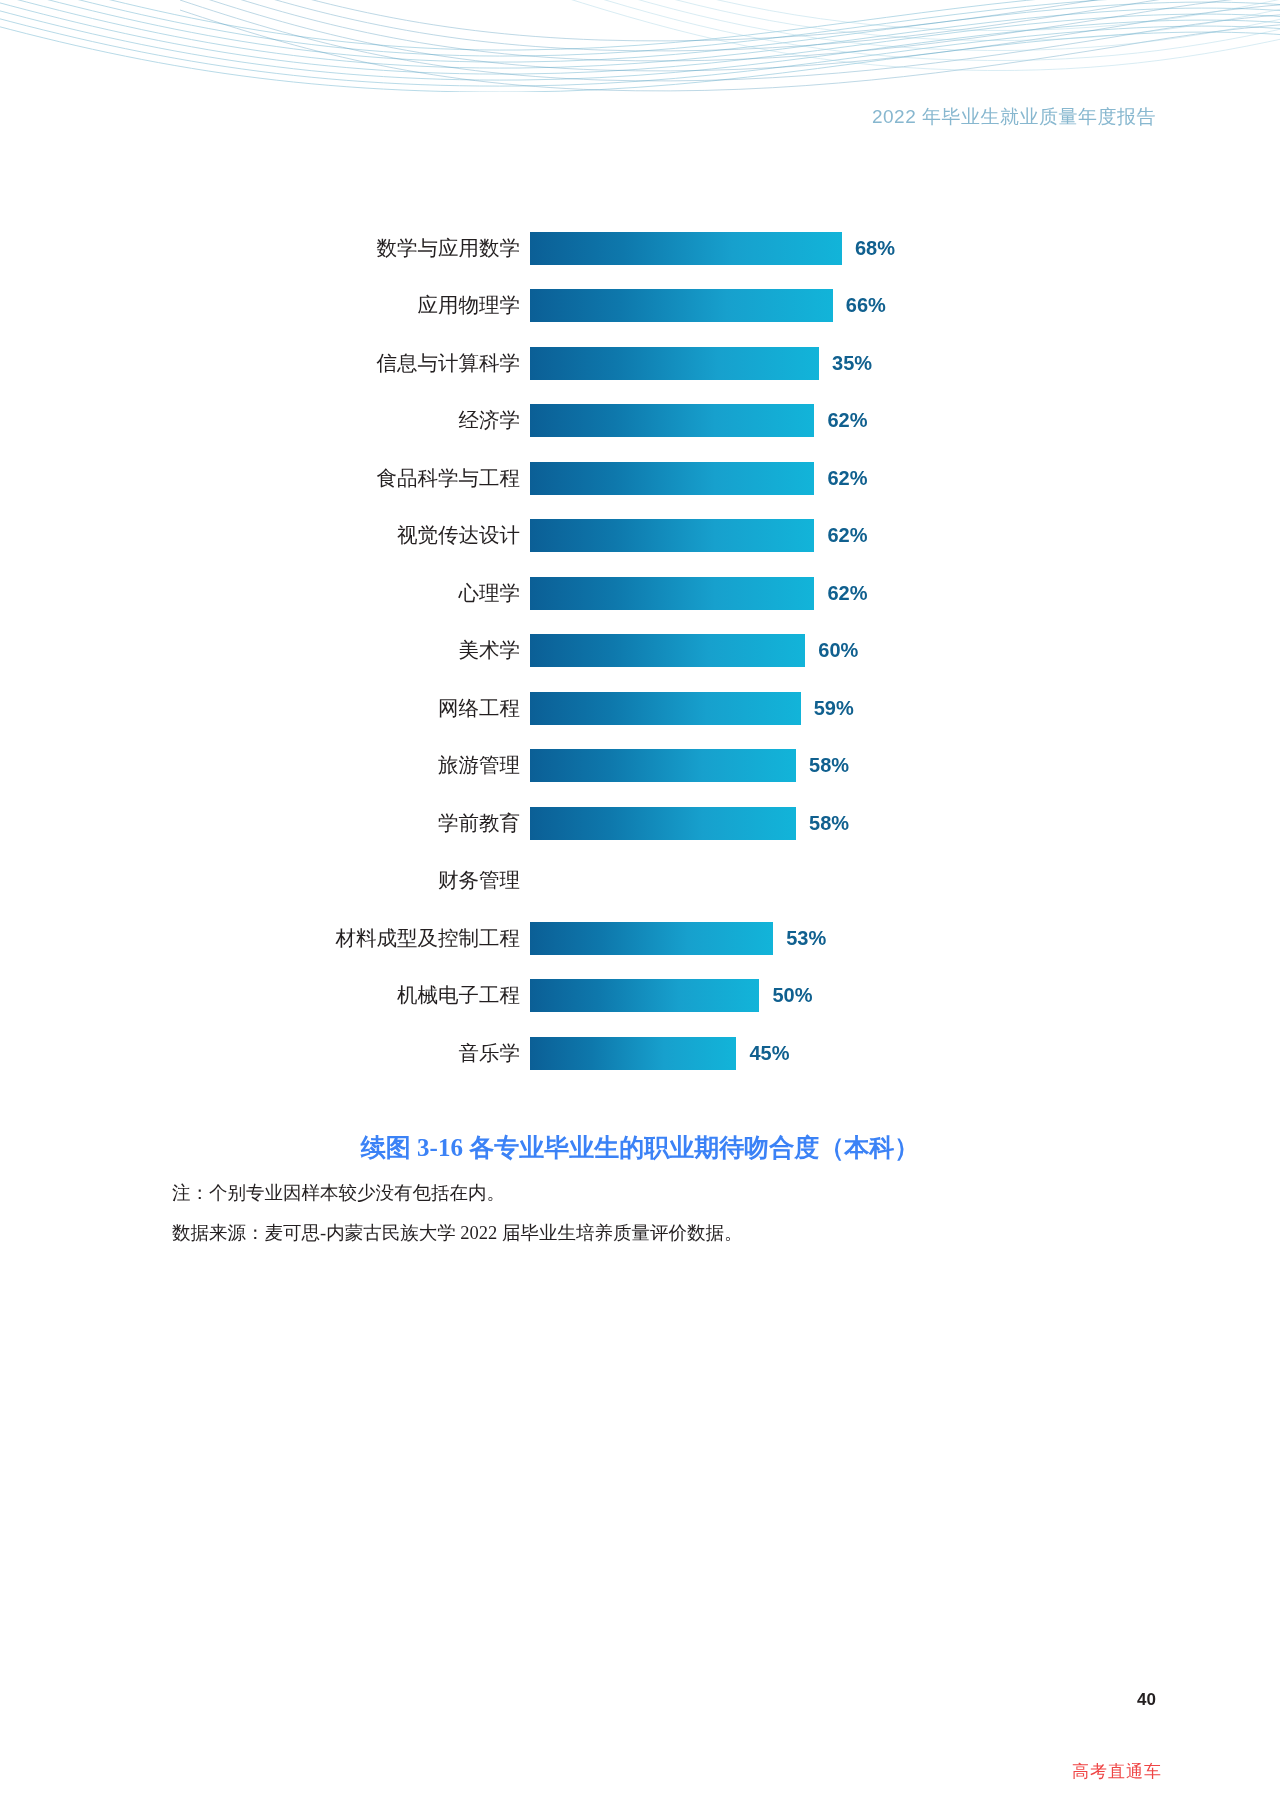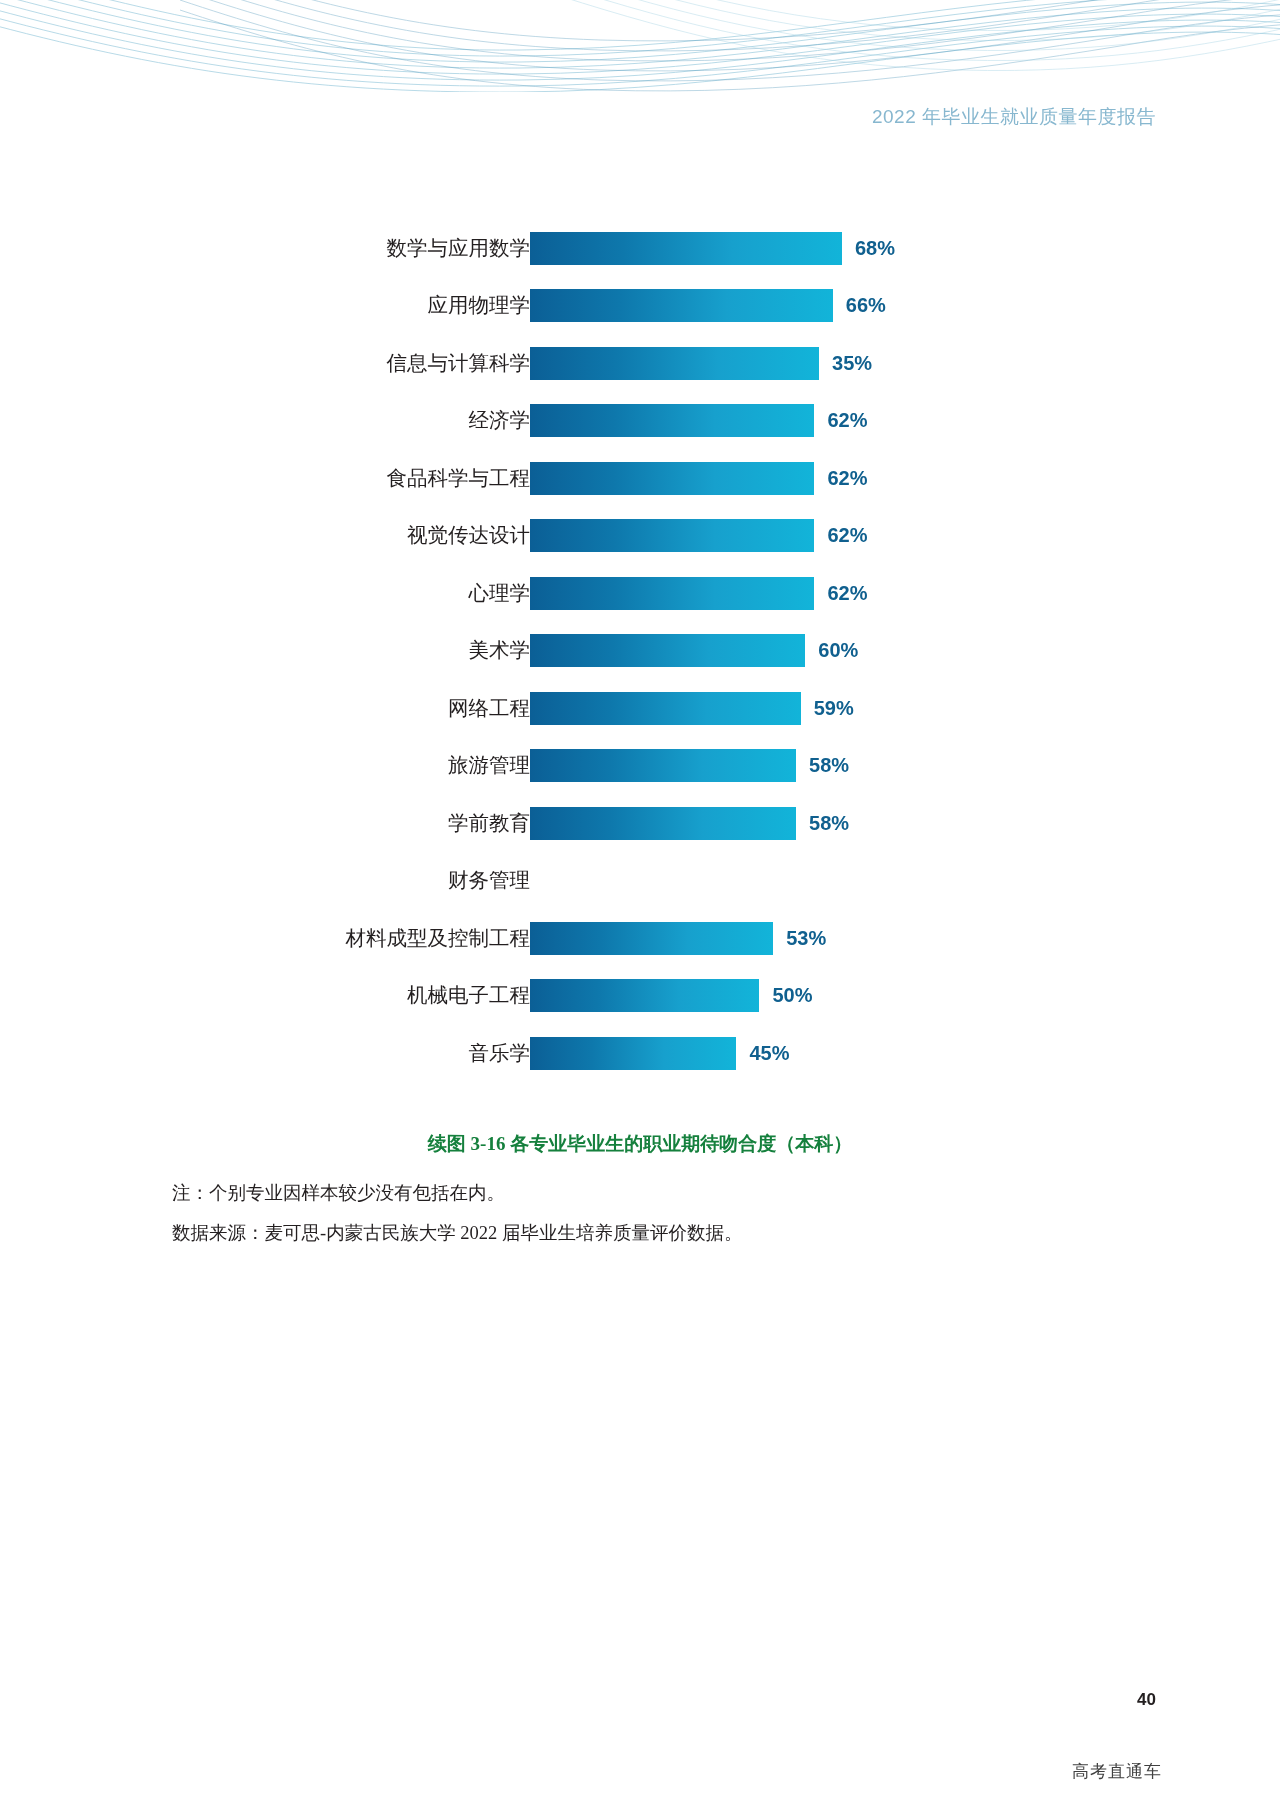--- a/index.html
+++ b/index.html
@@ -46,21 +46,21 @@
   }
   .bar-row {
     display: flex;
     align-items: center;
     height: 40px;
     margin-bottom: 17.5px;
   }
   .cat-label {
     width: 530px;
     text-align: right;
-    padding-right: 0;
+    padding-right: 10px;
     font-size: 20.5px;
     color: #231f20;
     font-family: "Liberation Serif", "DejaVu Serif", serif;
     white-space: nowrap;
     line-height: 1;
   }
   .bar-wrap {
     position: relative;
     display: flex;
     align-items: center;
@@ -80,23 +80,23 @@
     text-align: center;
   }
 
   
   #figure-caption {
     position: absolute;
     top: 1131px;
     left: 0;
     width: 1280px;
     text-align: center;
-    font-size: 19px;
+    font-size: 25px;
     font-weight: bold;
-    color: #15803d;
+    color: #3b82f6;
     font-family: "Liberation Serif", "DejaVu Serif", serif;
   }
   .note-line {
     position: absolute;
     left: 172px;
     font-size: 18.5px;
     color: #231f20;
     font-family: "Liberation Serif", "DejaVu Serif", serif;
     white-space: nowrap;
   }
@@ -111,21 +111,21 @@
     font-size: 17px;
     font-weight: bold;
     color: #231f20;
     font-family: "Liberation Sans", sans-serif;
   }
   #watermark {
     position: absolute;
     right: 118px;
     top: 1760px;
     font-size: 17px;
-    color: #404040;
+    color: #ef4444;
     font-family: "Liberation Serif", "DejaVu Serif", serif;
     letter-spacing: 1px;
   }
 </style>
 </head>
 <body>
 
 <div id="wave-band">
   <svg width="1280" height="92" viewBox="0 0 1280 92" xmlns="http://www.w3.org/2000/svg">
     <g fill="none" stroke="#6fb4cf" stroke-width="0.9" opacity="0.55">

